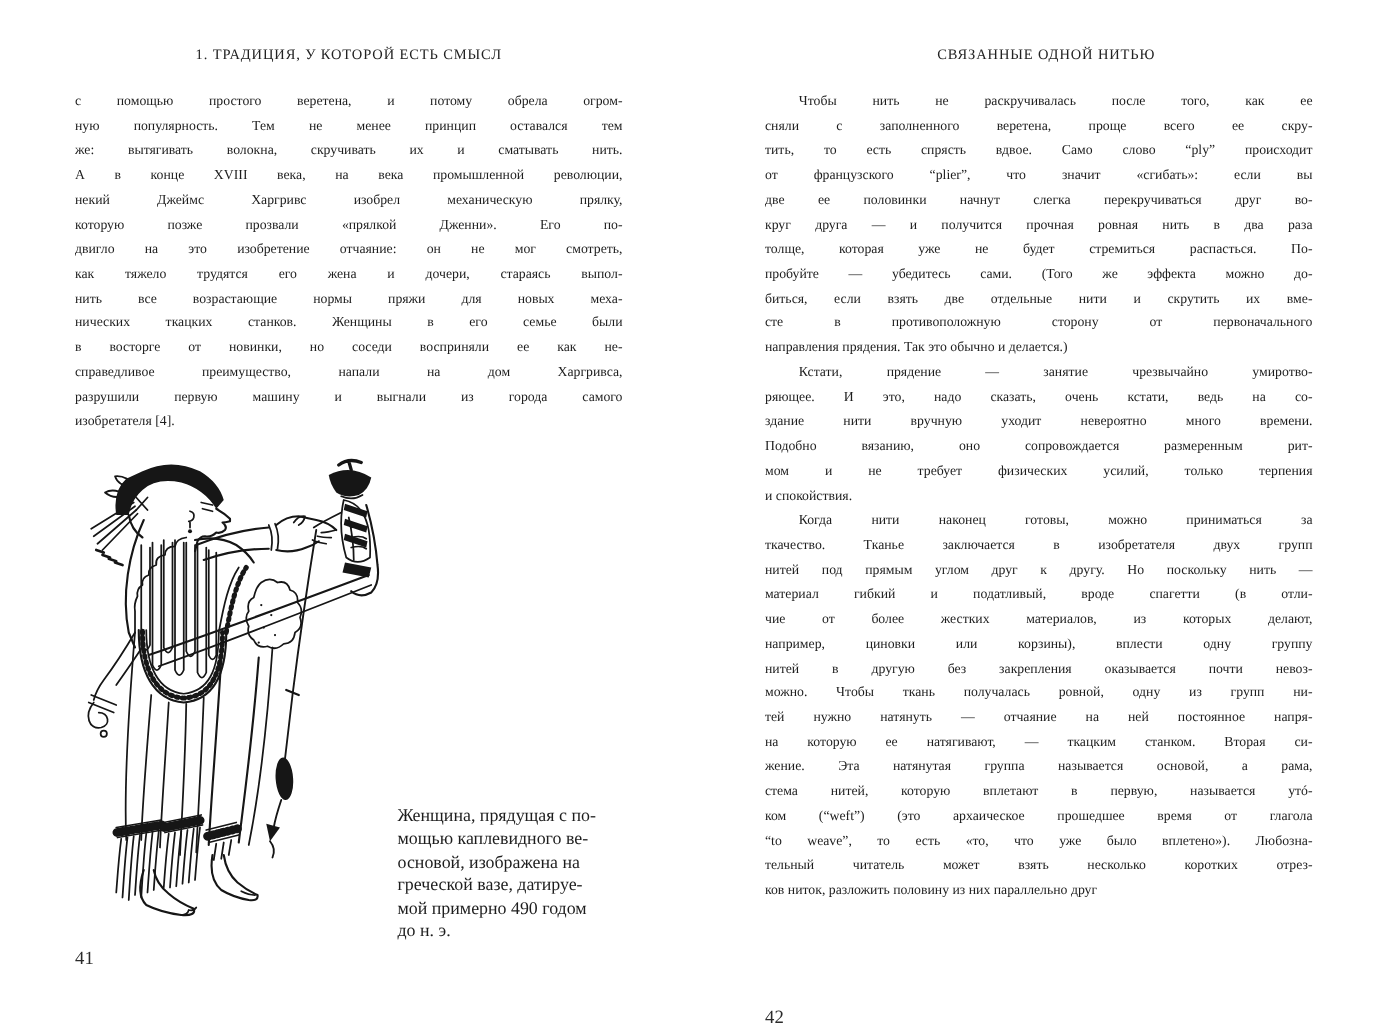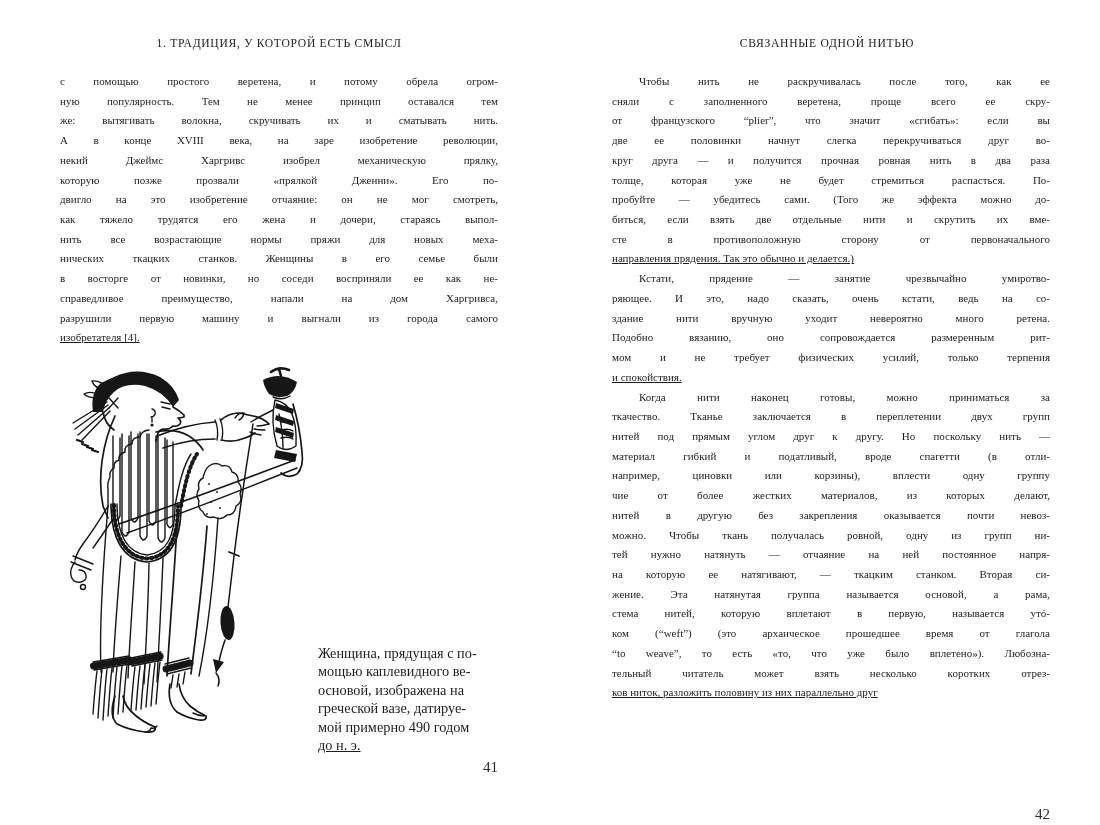--- a/index.html
+++ b/index.html
@@ -13,63 +13,63 @@
   .spread { position:relative; width:1100px; height:825px; background:var(--paper);padding-left:39px; }
   .page { position:absolute; top:0; width:550px; height:825px; }
   .page-left  { left:0; }
   .page-right { left:550px; }
 
   .running-header {
     position:absolute; top:37px; left:60px; width:438px;
     text-align:center; font-size:11.6px; letter-spacing:0.7px;
     color:#222; white-space:nowrap;
   }
-  .page-right .running-header { left:58px; }
+  .page-right .running-header { left:68px; }
 
   .bodytext {
     position:absolute; top:72px; left:60px; width:438px;
     font-size:11px; line-height:19.72px;
   }
   .page-right .bodytext { left:62px; }
 
   .para .line { text-align:justify; text-align-last:justify; }
-  .para .line.last { text-align-last:left;text-decoration:underline; }
+  .para .line.last { text-align-last:left; }
   .para.indent .line.first { text-indent:27px; }
 
   .illustration {
     position:absolute; left:57px; top:366px; width:258px; height:400px;
   }
   .illustration svg { display:block; width:258px; height:400px; }
 
   .caption {
     position:absolute; left:318px; top:644px; width:184px;
     font-size:14.3px; line-height:18.4px;
   }
   .caption .line { text-align:center; text-align-last:left; }
 
   .page-number {
     position:absolute; top:759px; left:60px; width:438px;
-    text-align:right; font-size:15px; color:#2a2a2a;
+    text-align:left; font-size:15px; color:#2a2a2a;
   }
   .page-right .page-number { left:62px;margin-top:47px; }
 </style>
 </head>
 <body>
 
 <div class="spread">
 
   <section class="page page-left">
     <div class="running-header">1. ТРАДИЦИЯ, У КОТОРОЙ ЕСТЬ СМЫСЛ</div>
 
     <div class="bodytext">
         <div class="para">
           <div class="line first">с помощью простого веретена, и потому обрела огром-</div>
           <div class="line">ную популярность. Тем не менее принцип оставался тем</div>
           <div class="line">же: вытягивать волокна, скручивать их и сматывать нить.</div>
-          <div class="line">А в конце XVIII века, на заре изобретение революции,</div>
+          <div class="line">А в конце XVIII века, на века промышленной революции,</div>
           <div class="line">некий Джеймс Харгривс изобрел механическую прялку,</div>
           <div class="line">которую позже прозвали «прялкой Дженни». Его по-</div>
           <div class="line">двигло на это изобретение отчаяние: он не мог смотреть,</div>
           <div class="line">как тяжело трудятся его жена и дочери, стараясь выпол-</div>
           <div class="line">нить все возрастающие нормы пряжи для новых меха-</div>
           <div class="line">нических ткацких станков. Женщины в его семье были</div>
           <div class="line">в восторге от новинки, но соседи восприняли ее как не-</div>
           <div class="line">справедливое преимущество, напали на дом Харгривса,</div>
           <div class="line">разрушили первую машину и выгнали из города самого</div>
           <div class="line last">изобретателя [4].</div>
@@ -201,44 +201,45 @@
     <div class="page-number">41</div>
   </section>
 
   <section class="page page-right">
     <div class="running-header">СВЯЗАННЫЕ ОДНОЙ НИТЬЮ</div>
 
     <div class="bodytext">
         <div class="para indent">
           <div class="line first">Чтобы нить не раскручивалась после того, как ее</div>
           <div class="line">сняли с заполненного веретена, проще всего ее скру-</div>
+          <div class="line">тить, то есть спрясть вдвое. Само слово “ply” происходит</div>
           <div class="line">от французского “plier”, что значит «сгибать»: если вы</div>
           <div class="line">две ее половинки начнут слегка перекручиваться друг во-</div>
           <div class="line">круг друга — и получится прочная ровная нить в два раза</div>
           <div class="line">толще, которая уже не будет стремиться распасться. По-</div>
           <div class="line">пробуйте — убедитесь сами. (Того же эффекта можно до-</div>
           <div class="line">биться, если взять две отдельные нити и скрутить их вме-</div>
           <div class="line">сте в противоположную сторону от первоначального</div>
           <div class="line last">направления прядения. Так это обычно и делается.)</div>
         </div>
         <div class="para indent">
           <div class="line first">Кстати, прядение — занятие чрезвычайно умиротво-</div>
           <div class="line">ряющее. И это, надо сказать, очень кстати, ведь на со-</div>
-          <div class="line">здание нити вручную уходит невероятно много ретена.</div>
+          <div class="line">здание нити вручную уходит невероятно много времени.</div>
           <div class="line">Подобно вязанию, оно сопровождается размеренным рит-</div>
           <div class="line">мом и не требует физических усилий, только терпения</div>
           <div class="line last">и спокойствия.</div>
         </div>
         <div class="para indent">
           <div class="line first">Когда нити наконец готовы, можно приниматься за</div>
-          <div class="line">ткачество. Тканье заключается в переплетении двух групп</div>
+          <div class="line">ткачество. Тканье заключается в изобретателя двух групп</div>
           <div class="line">нитей под прямым углом друг к другу. Но поскольку нить —</div>
           <div class="line">материал гибкий и податливый, вроде спагетти (в отли-</div>
+          <div class="line">чие от более жестких материалов, из которых делают,</div>
           <div class="line">например, циновки или корзины), вплести одну группу</div>
-          <div class="line">чие от более жестких материалов, из которых делают,</div>
           <div class="line">нитей в другую без закрепления оказывается почти невоз-</div>
           <div class="line">можно. Чтобы ткань получалась ровной, одну из групп ни-</div>
           <div class="line">тей нужно натянуть — отчаяние на ней постоянное напря-</div>
           <div class="line">на которую ее натягивают, — ткацким станком. Вторая си-</div>
           <div class="line">жение. Эта натянутая группа называется основой, а рама,</div>
           <div class="line">стема нитей, которую вплетают в первую, называется утó-</div>
           <div class="line">ком (“weft”) (это архаическое прошедшее время от глагола</div>
           <div class="line">“to weave”, то есть «то, что уже было вплетено»). Любозна-</div>
           <div class="line">тельный читатель может взять несколько коротких отрез-</div>
           <div class="line last">ков ниток, разложить половину из них параллельно друг</div>

